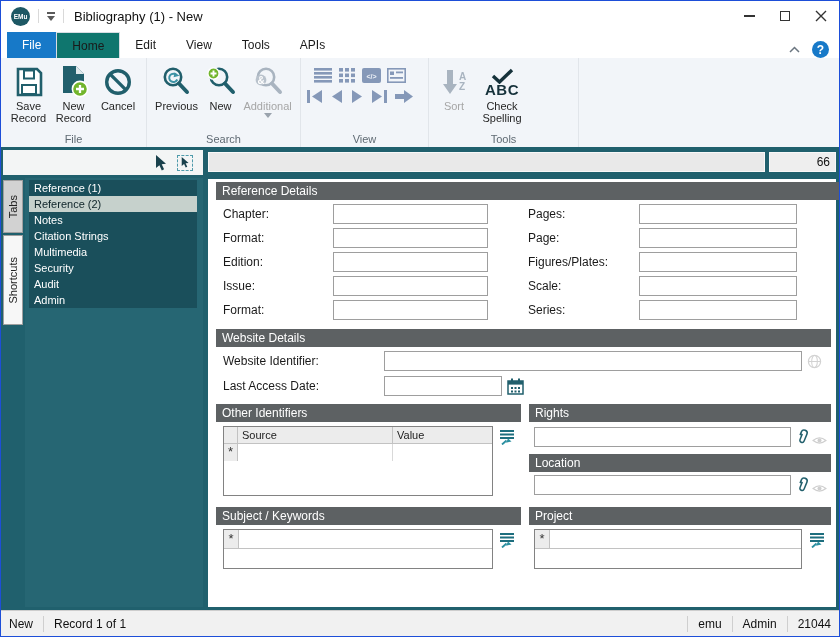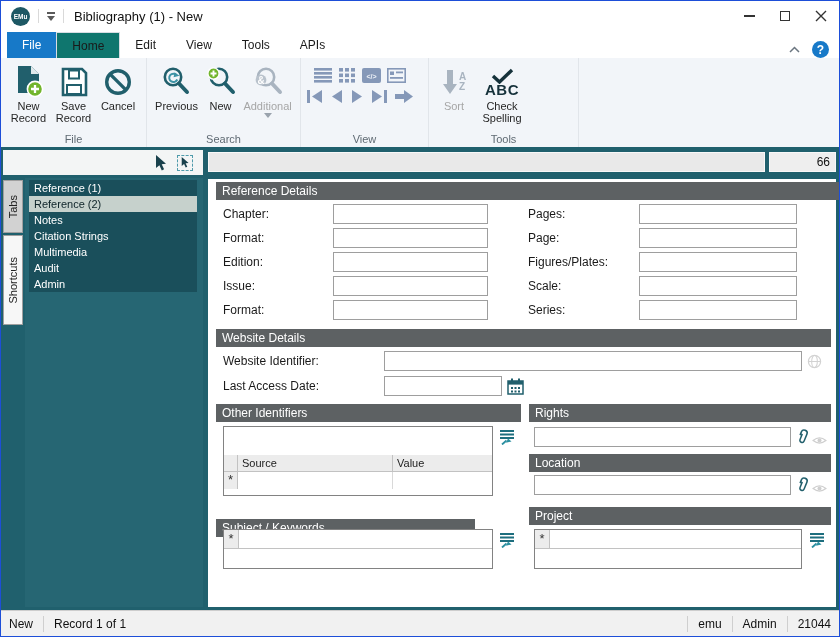--- a/index.html
+++ b/index.html
@@ -61,21 +61,21 @@
   .sitem{height:16px;line-height:16px;font-size:11px;color:#fff;background:#1a4f5b;padding-left:5px;white-space:nowrap;overflow:hidden;}
   .sitem.selected{background:#c6d1cc;color:#0e2429;}
 
   
   .content{position:absolute;left:207px;top:32px;width:628px;height:428px;background:#fff;}
   .sechdr{position:absolute;height:18px;background:#5d6163;color:#fff;font-size:12px;line-height:18px;padding-left:6px;}
   .flabel{position:absolute;font-size:12px;color:#1a1a1a;line-height:20px;height:20px;}
   .finput{position:absolute;height:20px;border:1px solid #9e9e9e;background:#fff;padding:0 3px;font-size:12px;}
 
   .grid{position:absolute;border:1px solid #828282;background:#fff;}
-  .g-hrow{display:flex;height:17px;background:#ececec;border-bottom:1px solid #c2c2c2;margin-top:28px;}
+  .g-hrow{display:flex;height:17px;background:#ececec;border-bottom:1px solid #c2c2c2;}
   .g-hcell{font-size:11px;color:#222;line-height:16px;padding-left:4px;border-right:1px solid #c2c2c2;}
   .g-row{display:flex;height:17px;}
   .g-cell{border-right:1px solid #d9d9d9;}
   .g-marker{width:14px;background:#ececec;border-right:1px solid #c2c2c2;text-align:center;font-size:13px;line-height:15px;color:#333;}
   .kwrow{display:flex;height:19px;border-bottom:1px solid #c2c2c2;}
   .kwmarker{width:15px;background:#ececec;border-right:1px solid #c2c2c2;text-align:center;font-size:13px;line-height:17px;color:#333;}
 
   .iconbtn{position:absolute;width:18px;height:18px;display:flex;align-items:center;justify-content:center;}
 
   
@@ -129,38 +129,38 @@
         </svg>
       <div class="helpbtn">?</div>
     </div>
   </div>
 
   <div class="ribbon">
 
     <div class="rgroup" style="width:146px">
       <div class="rbtn">
         <div class="ricon">
+          <svg width="30" height="32" viewBox="0 0 30 32">
+            <path d="M4 3 h19 l4 4 v22 h-23 z" fill="#fff" stroke="#215f6c" stroke-width="2.6"></path>
+            <rect x="10" y="4.5" width="10" height="8" fill="#fff" stroke="#215f6c" stroke-width="2"></rect>
+            <rect x="8" y="19" width="14" height="9" fill="#fff" stroke="#215f6c" stroke-width="2"></rect>
+          </svg>
+        </div>
+        <div class="rlabel">Save Record</div>
+      </div>
+      <div class="rbtn">
+        <div class="ricon">
           <svg width="30" height="33" viewBox="0 0 30 33">
             <path d="M4 1 h13 l8 8 v19 h-21 z" fill="#215f6c"></path>
             <path d="M17 1 l8 8 h-8 z" fill="#dfe9ec"></path>
             <circle cx="21" cy="24" r="7.6" fill="#72b52c" stroke="#fff" stroke-width="1.6"></circle>
             <path d="M21 20 v8 M17 24 h8" stroke="#fff" stroke-width="2.3"></path>
           </svg>
         </div>
         <div class="rlabel">New Record</div>
-      </div>
-      <div class="rbtn">
-        <div class="ricon">
-          <svg width="30" height="32" viewBox="0 0 30 32">
-            <path d="M4 3 h19 l4 4 v22 h-23 z" fill="#fff" stroke="#215f6c" stroke-width="2.6"></path>
-            <rect x="10" y="4.5" width="10" height="8" fill="#fff" stroke="#215f6c" stroke-width="2"></rect>
-            <rect x="8" y="19" width="14" height="9" fill="#fff" stroke="#215f6c" stroke-width="2"></rect>
-          </svg>
-        </div>
-        <div class="rlabel">Save Record</div>
       </div>
       <div class="rbtn" style="width:44px">
         <div class="ricon">
           <svg width="30" height="30" viewBox="0 0 30 30">
             <circle cx="15" cy="15" r="11.3" fill="none" stroke="#215f6c" stroke-width="3.4"></circle>
             <line x1="7.6" y1="7.6" x2="22.4" y2="22.4" stroke="#215f6c" stroke-width="3.4"></line>
           </svg>
         </div>
         <div class="rlabel">Cancel</div>
       </div>
@@ -313,20 +313,21 @@
     <div class="vtab shortcuts">
         <span>Shortcuts</span>
       </div>
 
     <div class="sidelist">
       <div class="sitem">Reference (1)</div>
       <div class="sitem selected">Reference (2)</div>
       <div class="sitem">Notes</div>
       <div class="sitem">Citation Strings</div>
       <div class="sitem">Multimedia</div>
+      <div class="sitem">Security</div>
       <div class="sitem">Audit</div>
       <div class="sitem">Admin</div>
     </div>
 
     <div class="content">
 
       <div class="sechdr" style="left:8px;top:3px;width:659px">Reference Details</div>
 
       <div class="flabel" style="left:15px;top:25px">Chapter:</div>
       <input class="finput" style="left: 125px; top: 25px; width: 155px;">
@@ -435,21 +436,21 @@
             </g>
         </svg>
       </div>
       <div class="iconbtn" style="left:602px;top:300px">
         <svg width="15" height="11" viewBox="0 0 16 12">
             <path d="M1 6 Q8 0.5 15 6 Q8 11.5 1 6 Z" fill="none" stroke="#cfcfcf" stroke-width="1.3"></path>
             <circle cx="8" cy="6" r="2.2" fill="#cfcfcf"></circle>
           </svg>
       </div>
 
-      <div class="sechdr" style="left:8px;top:340px;width:259px">Subject / Keywords</div>
+      <div class="sechdr" style="left:8px;top:328px;width:305px">Subject / Keywords</div>
       <div class="sechdr" style="left:321px;top:328px;width:302px">Project</div>
 
       <div class="grid" style="left:15px;top:350px;width:270px;height:40px">
         <div class="kwrow">
           <div class="kwmarker">*</div>
           <div style="flex:1"></div>
         </div>
       </div>
       <div class="iconbtn" style="left:290px;top:352px">
         <svg width="16" height="16" viewBox="0 0 16 16">

